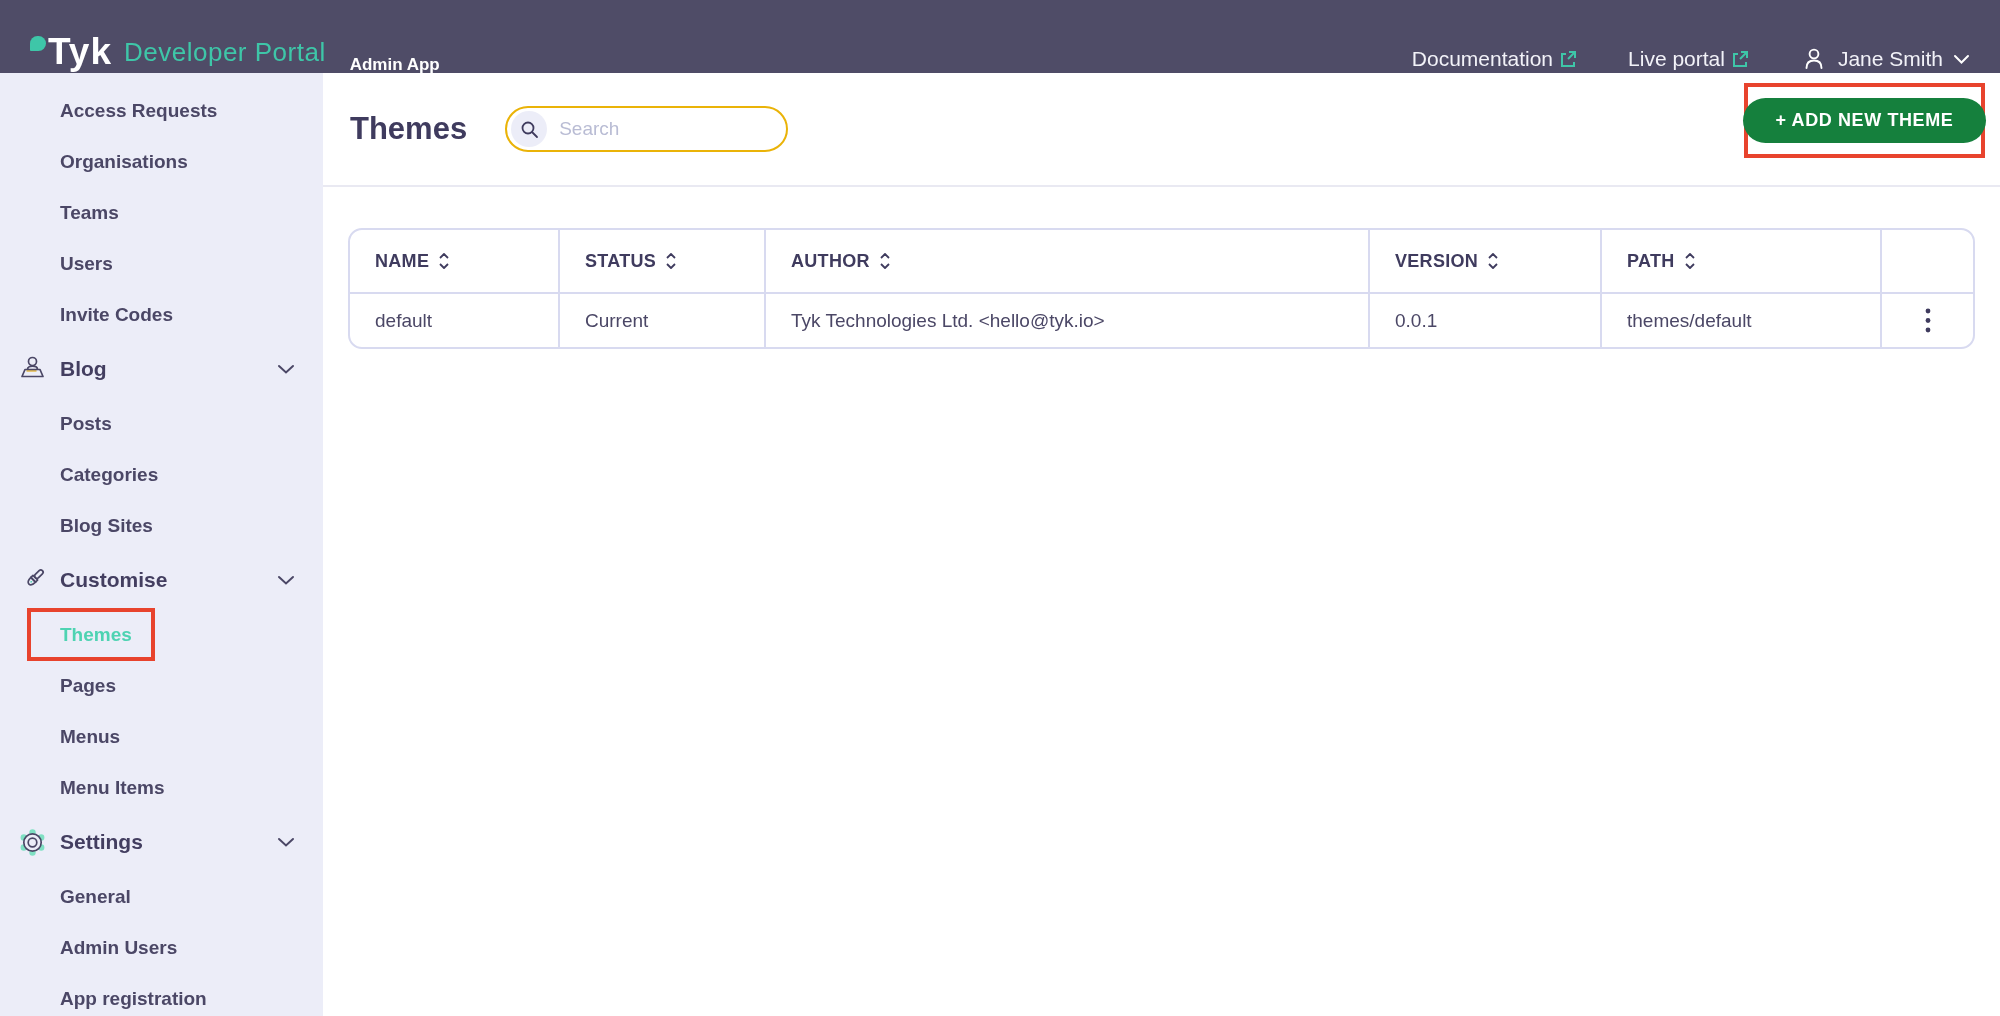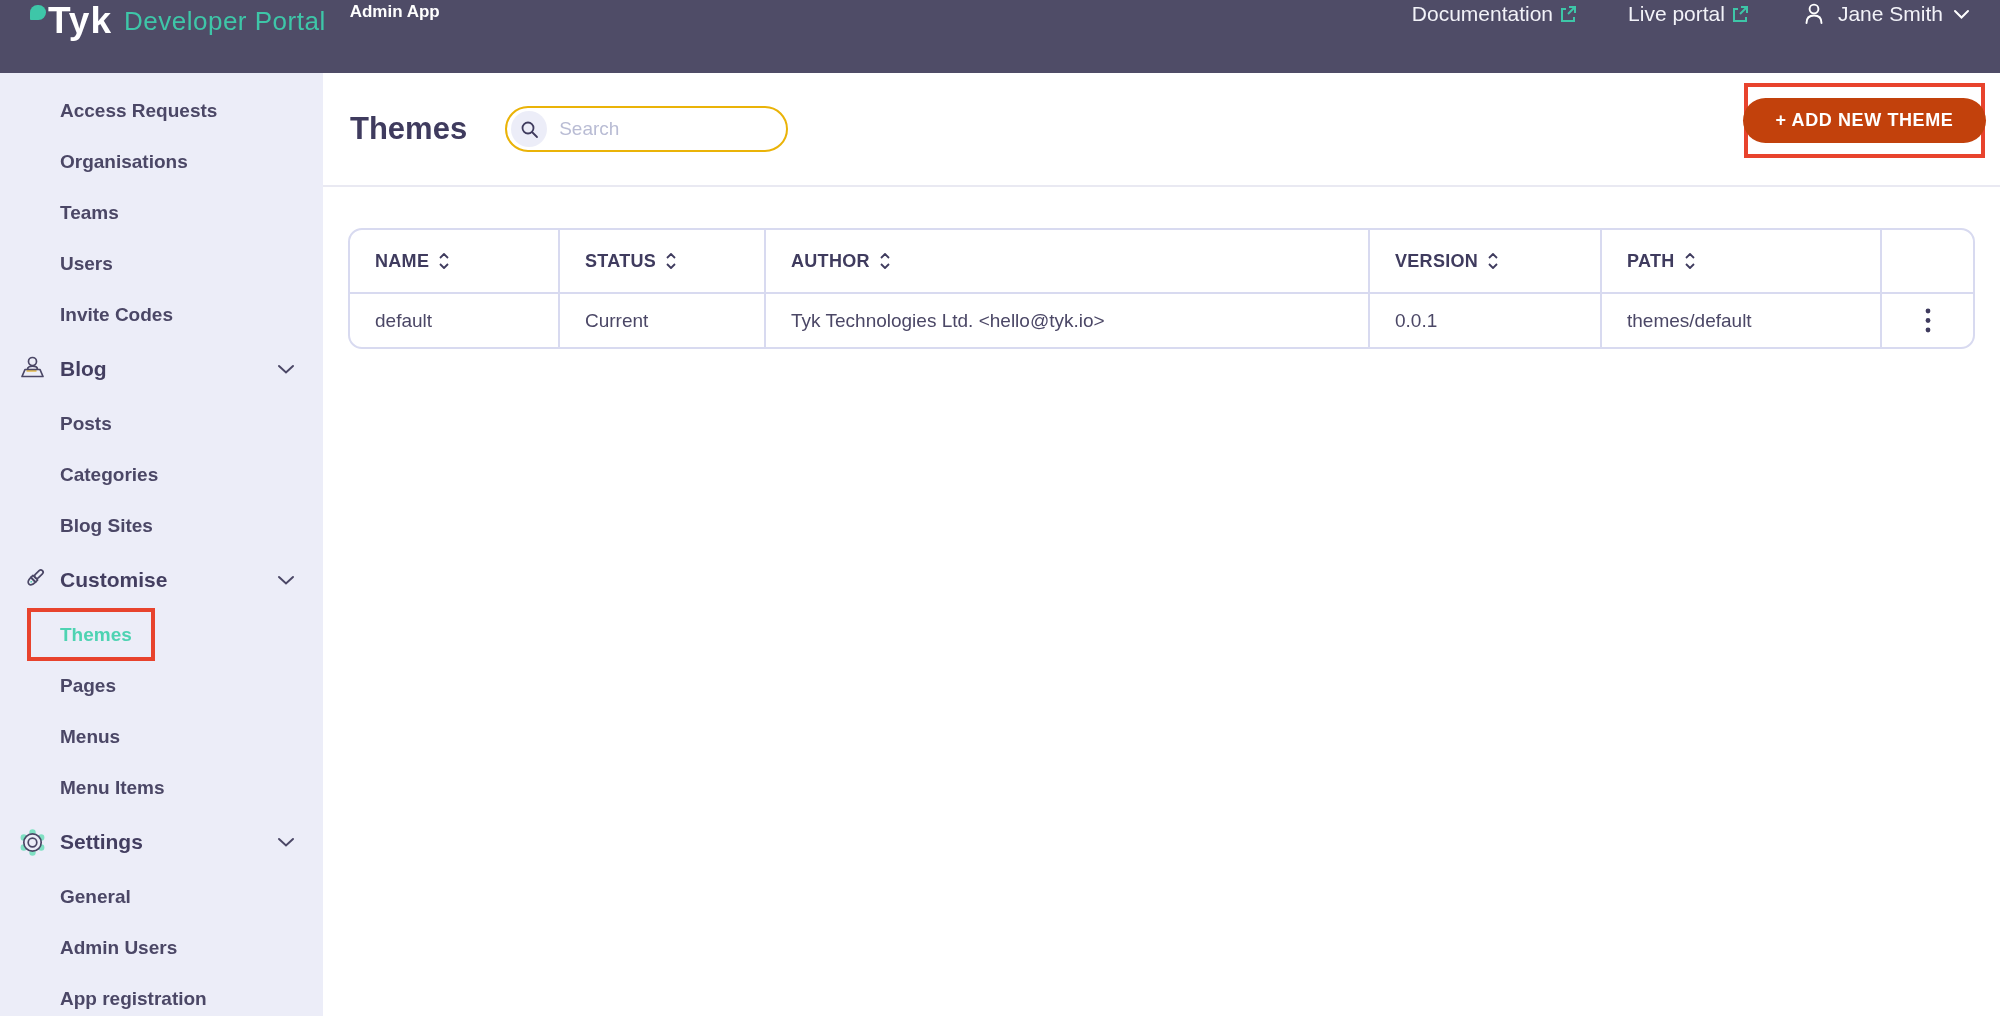--- a/index.html
+++ b/index.html
@@ -5,21 +5,21 @@
   * { box-sizing: border-box; margin: 0; padding: 0; }
   html, body {
     width: 2000px; height: 1016px;
     font-family: "Liberation Sans", sans-serif;
     background: #ffffff; overflow: hidden;
   }
 
   
   .app-header {
     position: absolute; left: 0; top: 0; width: 2000px; height: 73px;
-    background: #4f4c67; display: flex; align-items: flex-start;
+    background: #4f4c67; display: flex; align-items: flex-end;
     padding: 0 30px; color: #ffffff;
   }
   .logo-group { display: flex; align-items: center; }
   .leaf {
     width: 16px; height: 15px; background: #3ec6a8;
     border-radius: 8px 8px 8px 1px; margin-right: 2px;
     position: relative; top: -9px;
   }
   .brand { font-size: 37px; font-weight: 700; letter-spacing: 1px; color: #ffffff; }
   .product { font-size: 26px; font-weight: 400; color: #3ec6a8; margin-left: 12px; letter-spacing: 0.5px; }
@@ -72,21 +72,21 @@
     font-family: "Liberation Sans", sans-serif;
   }
   .search-input::placeholder { color: #b9bcd4; }
 
   .btn-annotation {
     position: absolute; right: 15px; top: 10px; width: 241px; height: 75px;
     border: 4px solid #e8432d; display: flex; align-items: center; justify-content: center;
   }
   .add-btn {
     height: 45px; padding: 0 33px; border: none; border-radius: 23px;
-    background: #c2410c; color: #ffffff; font-size: 18px; font-weight: 700;
+    background: #15803d; color: #ffffff; font-size: 18px; font-weight: 700;
     letter-spacing: 0.6px; cursor: pointer; font-family: "Liberation Sans", sans-serif;
     white-space: nowrap;
   }
 
   .table-wrap {
     margin: 41px 0 0 25px; width: 1627px;
     border: 2px solid #d8daf0; border-radius: 14px; overflow: hidden;
     background: #ffffff;
   }
   table { width: 100%; border-collapse: collapse; table-layout: fixed; }

